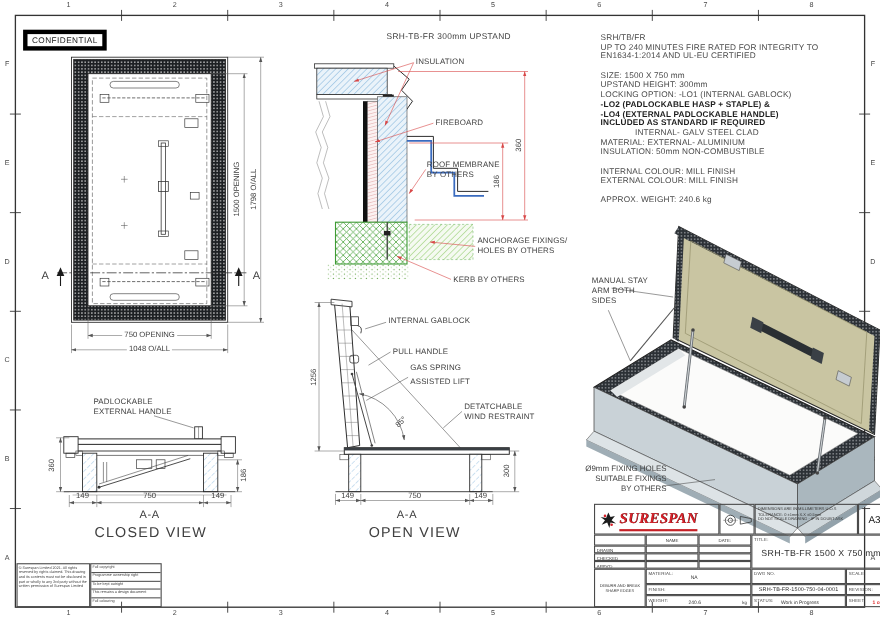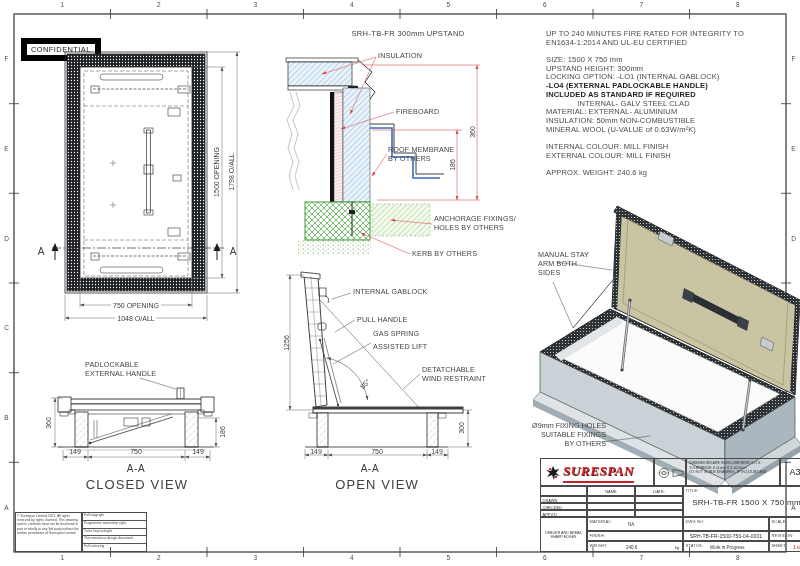--- a/index.html
+++ b/index.html
@@ -9,21 +9,21 @@
   .t{position:absolute;font-size:7.2px;line-height:8.8px;color:#3f3f3f;letter-spacing:.15px;white-space:nowrap;}
   .c{position:absolute;font-size:7px;color:#3d3d3d;white-space:nowrap;transform:translate(-50%,-50%);}
   .v{position:absolute;font-size:7px;color:#3d3d3d;white-space:nowrap;transform:translate(-50%,-50%) rotate(-90deg);}
   .bgw{background:#fff;padding:0 2px;}
   .cap1{font-size:10px;letter-spacing:.6px;color:#3a3a3a;}
   .cap2{font-size:13px;letter-spacing:1.1px;color:#404040;}
   .gridcols{position:absolute;left:14px;width:772px;height:11px;display:flex;}
   .gridcols div{flex:1;text-align:center;font-size:6.5px;color:#4a4a4a;}
   .gridrows{position:absolute;top:14px;height:538px;width:11px;display:flex;flex-direction:column;}
   .gridrows div{flex:1;display:flex;align-items:center;justify-content:center;font-size:6.5px;color:#4a4a4a;}
-  .conf{position:absolute;left:21px;top:38px;border:6px solid #000000;padding:1px 4px;font-size:7.5px;letter-spacing:.4px;color:#222;}
+  .conf{position:absolute;left:21px;top:27px;border:4px solid #000000;padding:1px 4px;font-size:7.5px;letter-spacing:.4px;color:#222;}
   .specs{position:absolute;left:546px;top:29px;width:240px;}
   .specs div{height:8.7px;font-size:7.5px;letter-spacing:.15px;color:#4a4a4a;white-space:pre;}
   .specs div.b{font-weight:bold;color:#1d1d1d;}
   
   .tb{position:absolute;left:540px;top:458px;width:306px;height:94px;border-radius:18px;}
   .cell{position:absolute;border:0.6px solid #4a4a4a;box-sizing:border-box;font-size:4px;color:#333;overflow:hidden;}
   .lab{position:absolute;left:1.5px;top:1px;font-size:4px;color:#444;letter-spacing:.2px;}
   .brand{font-size:13.5px;font-style:italic;font-weight:bold;color:#d8222a;letter-spacing:.3px;text-shadow:.5px .5px 0 #3b0d0d;font-family:"Liberation Serif",serif;}
   .brandwrap{display:inline-block;border-bottom:2.5px double #c62127;line-height:15px;}
   .fineL{position:absolute;left:15px;top:512px;width:67px;height:40px;border:0.6px solid #4a4a4a;box-sizing:border-box;font-size:3.4px;line-height:4.2px;color:#444;padding:1px;}
@@ -240,32 +240,33 @@
   <div class="t" style="left:396px;top:108px">FIREBOARD</div>
   <div class="t" style="left:388px;top:146px">ROOF MEMBRANE</div>
   <div class="t" style="left:388px;top:155px">BY OTHERS</div>
   <div class="t" style="left:434px;top:215px">ANCHORAGE FIXINGS/</div>
   <div class="t" style="left:434px;top:224px">HOLES BY OTHERS</div>
   <div class="t" style="left:412px;top:250px">KERB BY OTHERS</div>
   <div class="v" style="left:472px;top:132px">360</div>
   <div class="v" style="left:452px;top:165px">186</div>
 
   <div class="specs">
+      <div>SRH/TB/FR</div>
       <div>UP TO 240 MINUTES FIRE RATED FOR INTEGRITY TO</div>
       <div>EN1634-1:2014 AND UL-EU CERTIFIED</div>
       <div></div>
       <div>SIZE: 1500 X 750 mm</div>
       <div>UPSTAND HEIGHT: 300mm</div>
       <div>LOCKING OPTION: -LO1 (INTERNAL GABLOCK)</div>
+      <div class="b">-LO2 (PADLOCKABLE HASP + STAPLE) &amp;</div>
       <div class="b">-LO4 (EXTERNAL PADLOCKABLE HANDLE)</div>
       <div class="b">INCLUDED AS STANDARD IF REQUIRED</div>
       <div>              INTERNAL- GALV STEEL CLAD</div>
       <div>MATERIAL: EXTERNAL- ALUMINIUM</div>
       <div>INSULATION: 50mm NON-COMBUSTIBLE</div>
-      <div>MINERAL WOOL (U-VALUE of 0.63W/m²K)</div>
       <div></div>
       <div>INTERNAL COLOUR: MILL FINISH</div>
       <div>EXTERNAL COLOUR: MILL FINISH</div>
       <div></div>
       <div>APPROX. WEIGHT: 240.6 kg</div>
     </div>
 
   <svg style="left:38px;top:360px" width="225" height="110" viewBox="0 0 225 110">
     <defs>
       <pattern id="hbw" width="5" height="5" patternUnits="userSpaceOnUse" patternTransform="rotate(45)">

